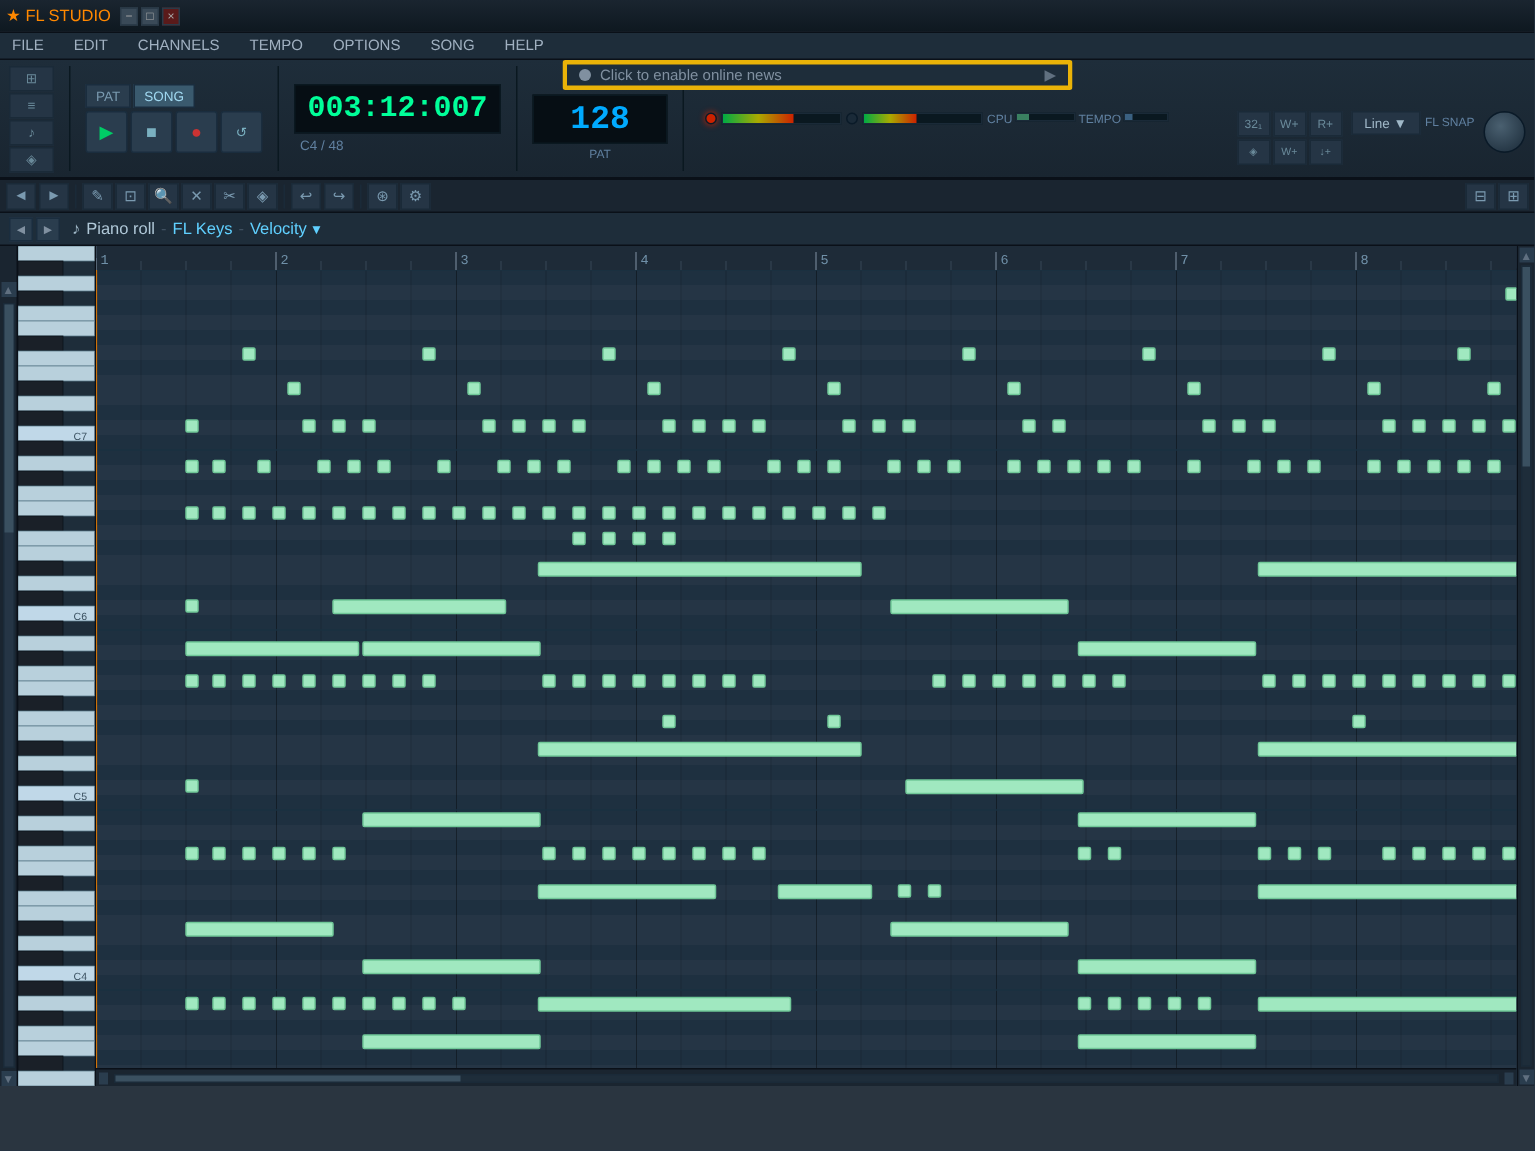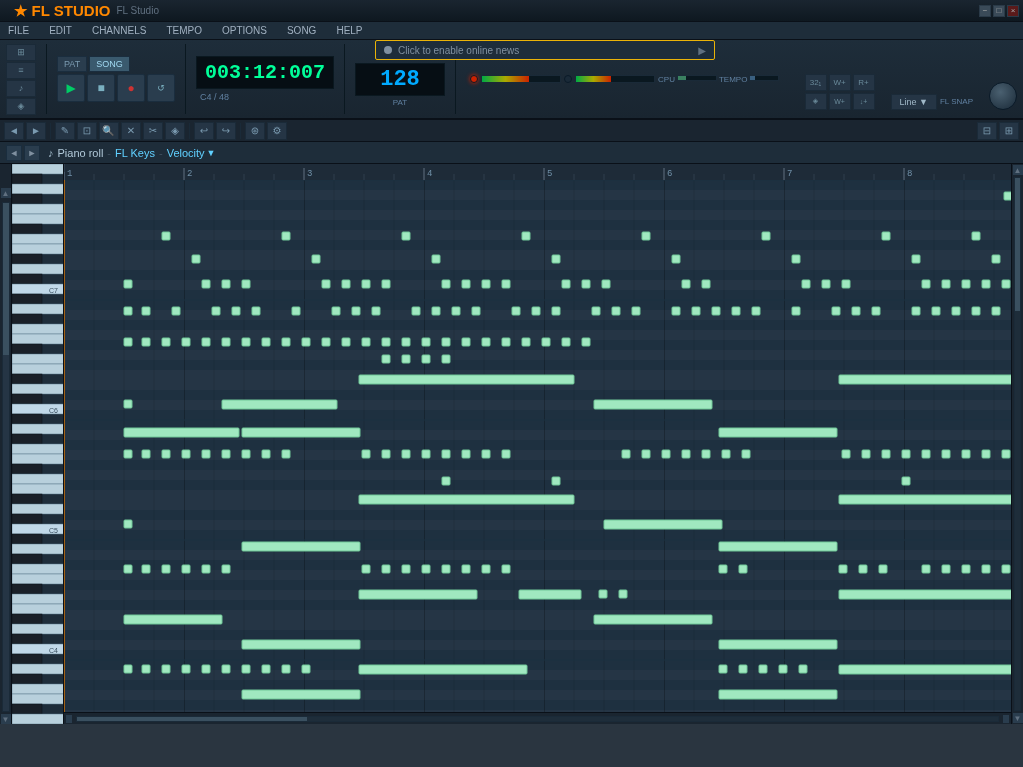--- a/index.html
+++ b/index.html
@@ -255,22 +255,21 @@
       background: #060e14;
       border: 1px solid #0a1820;
       font-family: 'Courier New', monospace;
       font-weight: bold;
     }
   </style>
 </head>
 <body>
 
 <div id="title-bar">
-  <span id="title-logo" style="color:#ff8800;font-weight:bold;font-size:15px;margin-right:6px;margin-left:10px;">★ FL STUDIO</span>
-  <span id="title-text" style="flex:1;color:#607080;font-size:10px;">FL Studio</span>
+  <span id="title-logo" style="color:#ff8800;font-weight:normal;font-size:11px;margin-right:6px;">★ FL STUDIO</span>
   <div style="display:flex;gap:2px;">
     <div class="win-btn">−</div>
     <div class="win-btn">□</div>
     <div class="win-btn" style="background:#5a1a1a;">×</div>
   </div>
 </div>
 
 <div id="menu-bar">
   <span class="menu-item">FILE</span>
   <span class="menu-item">EDIT</span>
@@ -344,21 +343,21 @@
       <div style="width:40px;height:6px;background:#0a1820;border:1px solid #1a2a38;">
         <div style="width:20%;height:100%;background:#3a8060;"></div>
       </div>
       <div style="color:#6080a0;font-size:8px;">TEMPO</div>
       <div style="width:30px;height:6px;background:#0a1820;border:1px solid #1a2a38;">
         <div style="width:15%;height:100%;background:#3a6080;"></div>
       </div>
     </div>
   </div>
 
-  <div style="margin-left:auto;display:flex;gap:16px;align-items:flex-end;margin-top:25px;">
+  <div style="margin-left:auto;display:flex;gap:6px;align-items:flex-start;margin-top:25px;">
     <div style="display:flex;flex-direction:column;gap:2px;">
       <div style="display:flex;gap:2px;">
         <div class="inst-btn" style="width:22px;">32₁</div>
         <div class="inst-btn" style="width:22px;">W+</div>
         <div class="inst-btn" style="width:22px;">R+</div>
       </div>
       <div style="display:flex;gap:2px;">
         <div class="inst-btn" style="width:22px;font-size:7px;">◈</div>
         <div class="inst-btn" style="width:22px;font-size:7px;">W+</div>
         <div class="inst-btn" style="width:22px;font-size:7px;">↓+</div>
@@ -840,17 +839,17 @@
 
   <div id="scrollbar-right" style="width:12px;background:#1a2530;border-left:1px solid #0a1018;display:flex;flex-direction:column;">
     <div style="width:10px;height:10px;background:#2a3d4e;display:flex;align-items:center;justify-content:center;font-size:8px;color:#607080;cursor:pointer;margin:1px auto;">▲</div>
     <div style="flex:1;background:#1e2d3a;margin:1px 2px;border:1px solid #1a2a38;position:relative;">
       <div style="height:25%;background:#3a5060;width:100%;"></div>
     </div>
     <div style="width:10px;height:10px;background:#2a3d4e;display:flex;align-items:center;justify-content:center;font-size:8px;color:#607080;cursor:pointer;margin:1px auto;">▼</div>
   </div>
 </div>
 
-<div id="news-bar" style="position:fixed;top:40px;left:375px;width:340px;height:20px;background:#1e2d3a;border:1px solid #eab308;border-radius:2px;display:flex;align-items:center;padding:0 8px;">
+<div id="news-bar" style="position:fixed;top:40px;left:375px;width:340px;height:20px;background:#1e2d3a;border:3px solid #eab308;border-radius:2px;display:flex;align-items:center;padding:0 8px;">
   <div style="width:8px;height:8px;background:#8090a0;border-radius:50%;margin-right:6px;"></div>
   <span style="color:#8090a0;font-size:10px;">Click to enable online news</span>
   <div style="margin-left:auto;color:#607080;font-size:10px;cursor:pointer;">▶</div>
 </div>
 
 </body></html>

